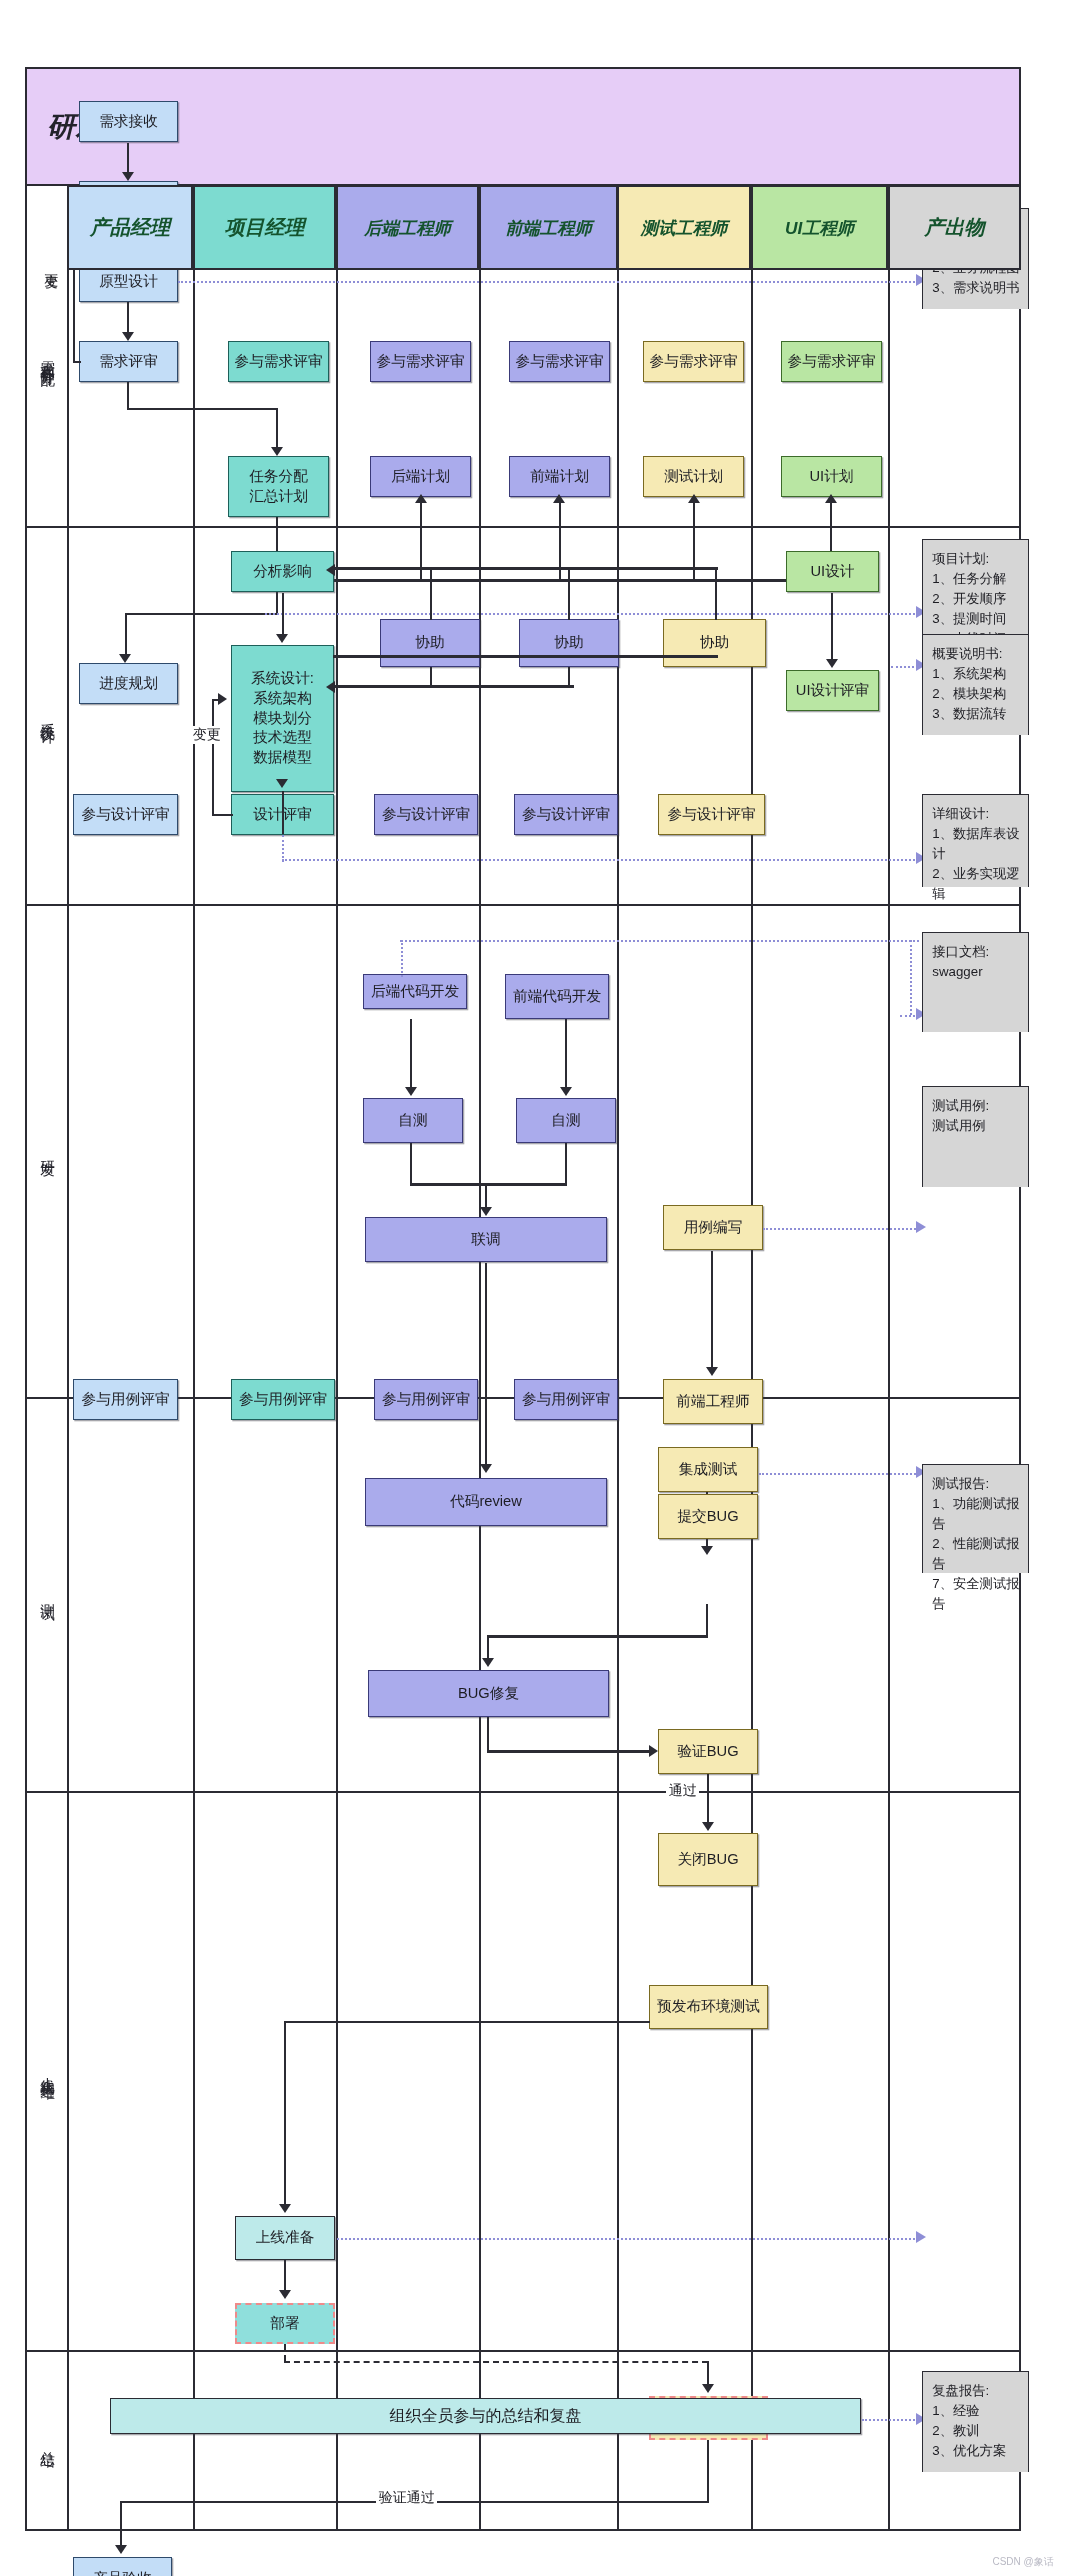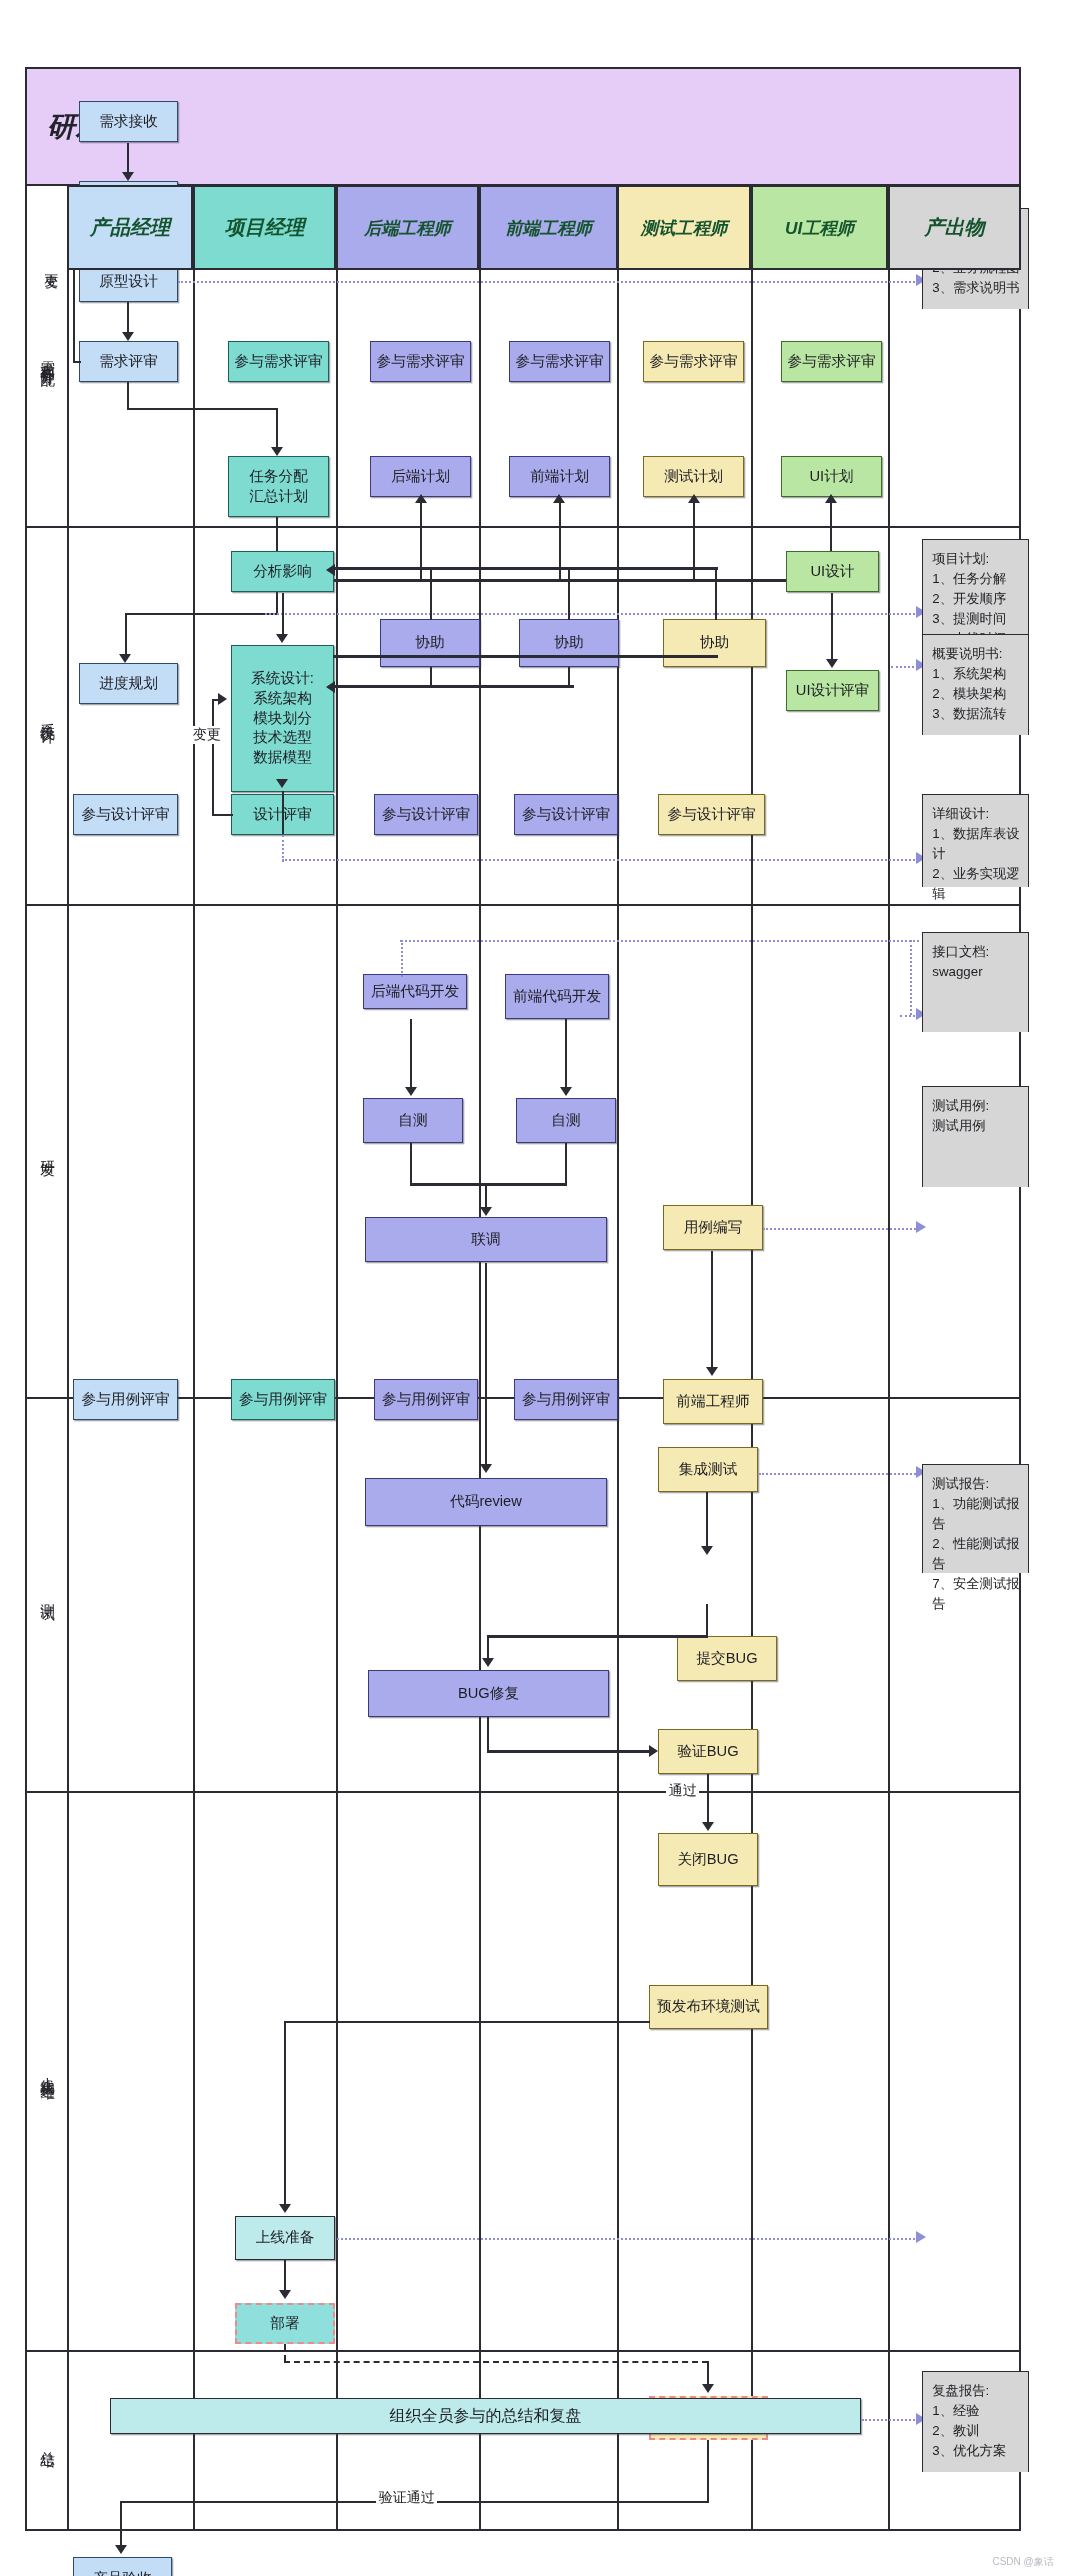--- a/index.html
+++ b/index.html
@@ -277,21 +277,21 @@
   <div class="arw arw-dot" style="left:916px;top:1221px;"></div>
 
   <div class="doc" style="left:922px;top:932px;width:107px;height:100px;">接口文档:
 swagger</div>
   <div class="doc" style="left:922px;top:1086px;width:107px;height:101px;">测试用例:
    测试用例</div>
 
   <div class="node n-yellow" style="left:658px;top:1447px;width:100px;height:45px;">集成测试</div>
   <div class="ln lnv" style="left:706px;top:1492px;height:59px;"></div>
   <div class="arw arw-d" style="left:701px;top:1546px;"></div>
-  <div class="node n-yellow" style="left:658px;top:1636px;width:100px;height:45px;margin-left:19px;">提交BUG</div>
+  <div class="node n-yellow" style="left:658px;top:1494px;width:100px;height:45px;">提交BUG</div>
 
   <div class="ln lnv" style="left:706px;top:1604px;height:33px;"></div>
   <div class="ln lnh" style="left:487px;top:1635px;width:221px;height:2.7px;"></div>
   <div class="ln lnv" style="left:487px;top:1635px;height:27px;"></div>
   <div class="arw arw-d" style="left:482px;top:1658px;"></div>
 
   <div class="node n-purple" style="left:368px;top:1670px;width:241px;height:47px;">BUG修复</div>
 
   <div class="ln lnv" style="left:487px;top:1717px;height:35px;"></div>
   <div class="ln lnh" style="left:487px;top:1750px;width:166px;height:2.7px;"></div>

